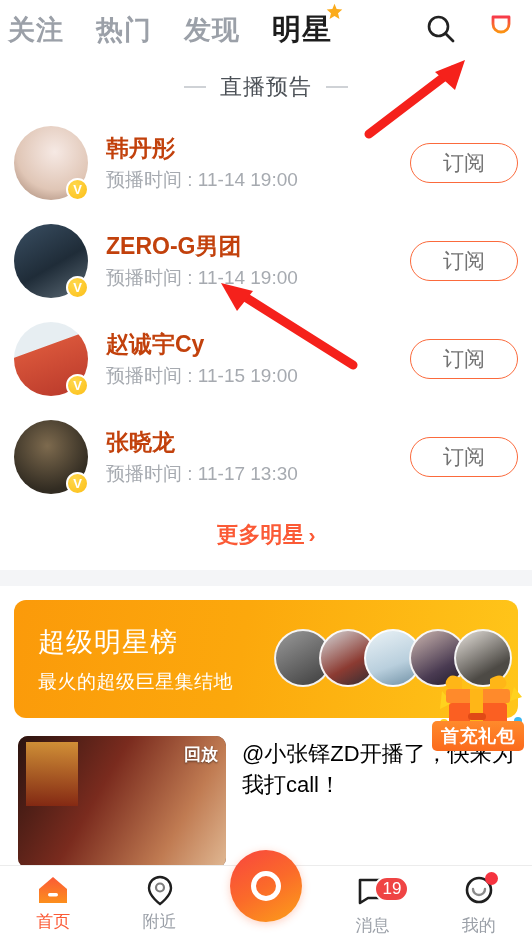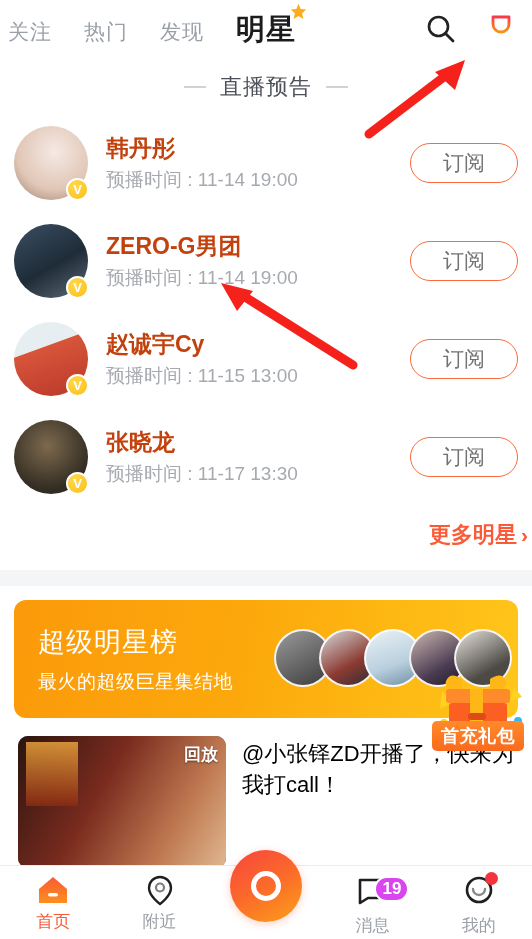--- a/index.html
+++ b/index.html
@@ -11,22 +11,22 @@
   }
   #app { position: relative; width: 532px; height: 939px; background: #fff; overflow: hidden; }
 
   
   .topbar {
     height: 58px; display: flex; align-items: center;
     padding: 0 14px 0 8px; background: #fff;
   }
   .tabs { display: flex; align-items: baseline; flex: 1; }
   .tab {
-    font-size: 21px; color: #9ba0a8; margin-right: 32px;
-    letter-spacing: 1px; position: relative; line-height: 1;
+    font-size: 27px; color: #9ba0a8; margin-right: 32px;
+    letter-spacing: 1px; position: relative; line-height: 1; font-weight: bold;
   }
   .tab.active { color: #1c1c1c; font-weight: bold; font-size: 29px; }
   .tab .star {
     position: absolute; right: -11px; top: -12px;
     width: 17px; height: 17px;
   }
   .top-icons { display: flex; align-items: center; gap: 26px; }
   .icon-btn { width: 34px; height: 34px; display: block; }
 
   
@@ -65,22 +65,22 @@
   .star-time { font-size: 19px; color: #a6aab0; line-height: 1.2; }
   .sub-btn {
     flex: 0 0 auto; width: 108px; height: 40px; border-radius: 22px;
     border: 1.6px solid #fb6a3c; background: #fff;
     color: #737373; font-size: 21px;
     display: flex; align-items: center; justify-content: center;
   }
 
   
   .more-link {
-    display: flex; align-items: center; justify-content: flex-end;
-    gap: 2px; padding: 14px 4px 20px;
+    display: flex; align-items: center; justify-content: center;
+    gap: 2px; padding: 14px 12px 20px;
     color: #fb5a36; font-size: 22px; font-weight: bold;
   }
   .more-link .chev { font-size: 21px; font-weight: bold; margin-left: 2px; }
 
   .gap-band { height: 16px; background: #f4f5f7; }
 
   
   .banner-area { padding: 14px 14px 10px; background: #fff; }
   .banner {
     position: relative; height: 118px; border-radius: 12px;
@@ -144,22 +144,22 @@
   .nav-item {
     flex: 1; display: flex; flex-direction: column;
     align-items: center; padding-top: 8px; position: relative;
   }
   .nav-icon { width: 32px; height: 32px; position: relative; }
   .nav-label { font-size: 17px; color: #9ba0a8; margin-top: 4px; }
   .nav-item.active .nav-label { color: #fb5a36; }
   .nav-badge {
     position: absolute; left: 50%; margin-left: 2px; top: 2px;
     min-width: 30px; height: 26px; padding: 0 6px;
-    background: #d946ef; border-radius: 13px;
-    color: #fff; font-size: 17px; font-weight: bold;
+    background: #ef4444; border-radius: 13px;
+    color: #fff; font-size: 17px; font-weight: normal;
     display: flex; align-items: center; justify-content: center;
     border: 2px solid #fff;
     text-align: right;
   }
   .nav-dot {
     position: absolute; right: -3px; top: -2px;
     width: 13px; height: 13px; border-radius: 50%; background: #f5333f;
   }
   .center-btn {
     flex: 1; display: flex; justify-content: center; align-items: flex-start;
@@ -260,21 +260,21 @@
 
     <div class="star-row">
       <div class="avatar-wrap">
         <div class="avatar">
           <div class="ph" style="background:linear-gradient(160deg,#e7eef2 35%,#d8553a 36%,#b8382a);"></div>
         </div>
         <div class="vbadge">V</div>
       </div>
       <div class="star-meta">
         <div class="star-name">赵诚宇Cy</div>
-        <div class="star-time">预播时间 : 11-15 13:00</div>
+        <div class="star-time">预播时间 : 11-15 19:00</div>
       </div>
       <div class="sub-btn">订阅</div>
     </div>
 
     <div class="star-row">
       <div class="avatar-wrap">
         <div class="avatar">
           <div class="ph" style="background:radial-gradient(circle at 45% 35%, #7d6a4e, #322c22 70%);"></div>
         </div>
         <div class="vbadge">V</div>

